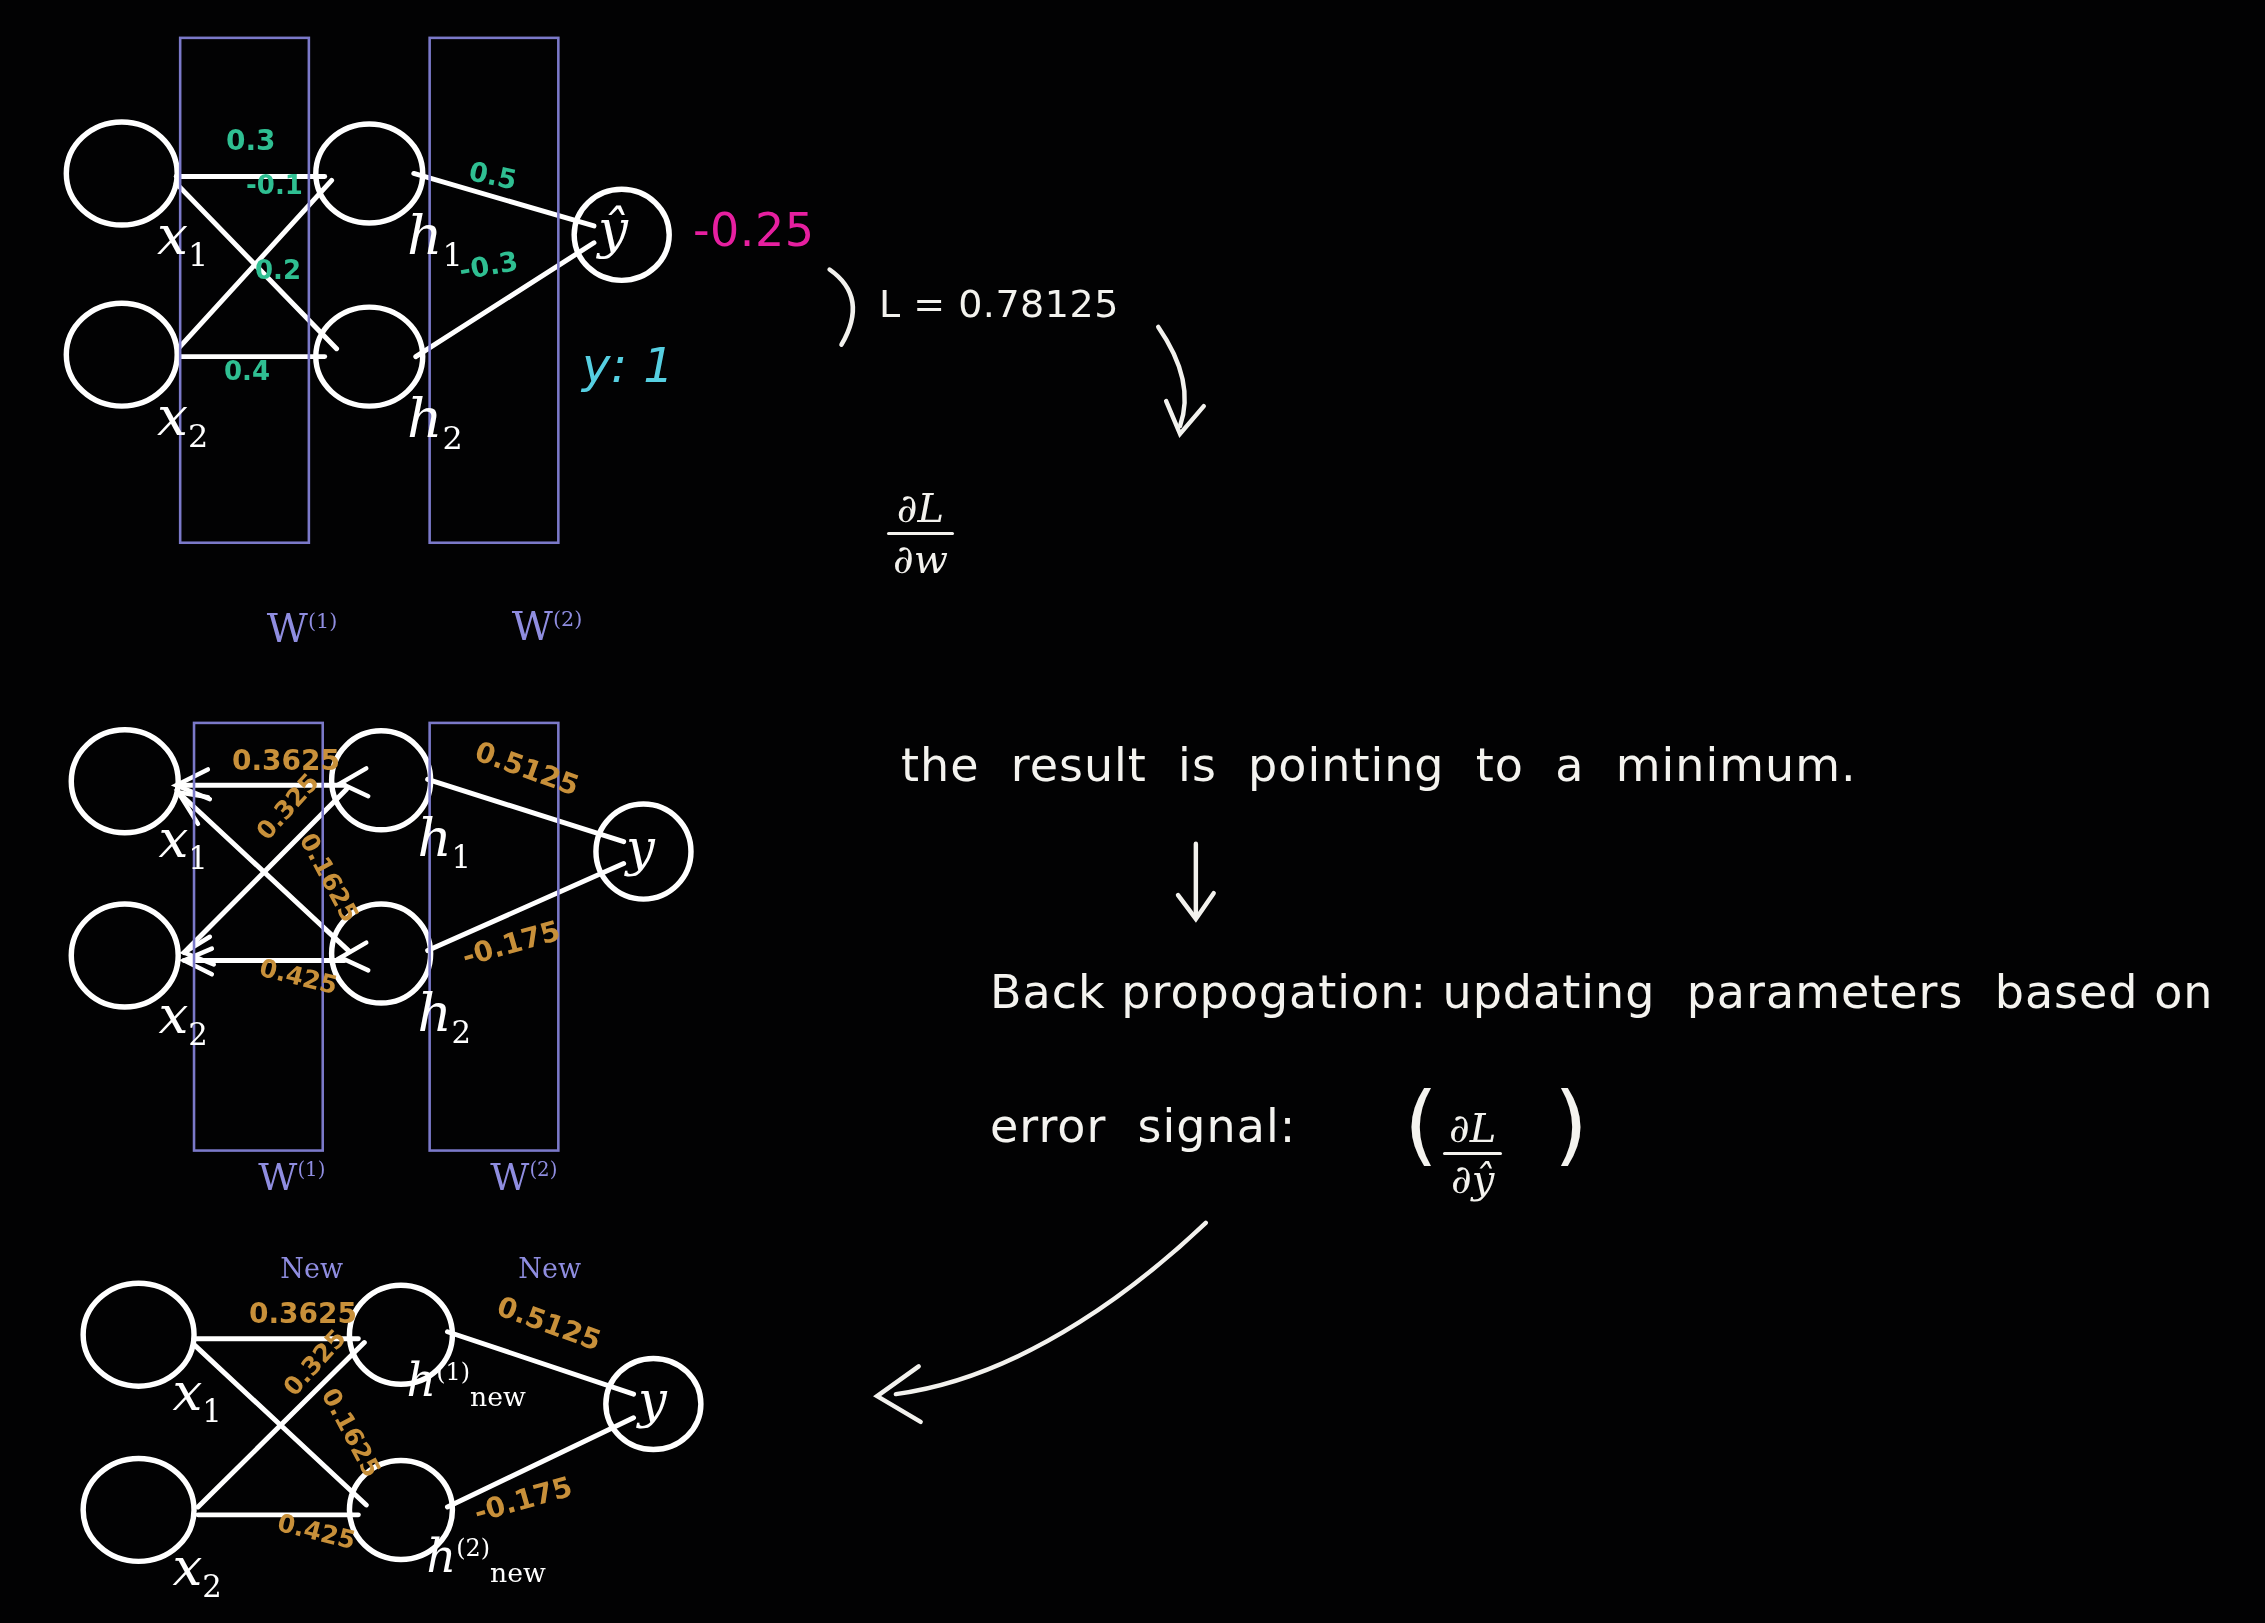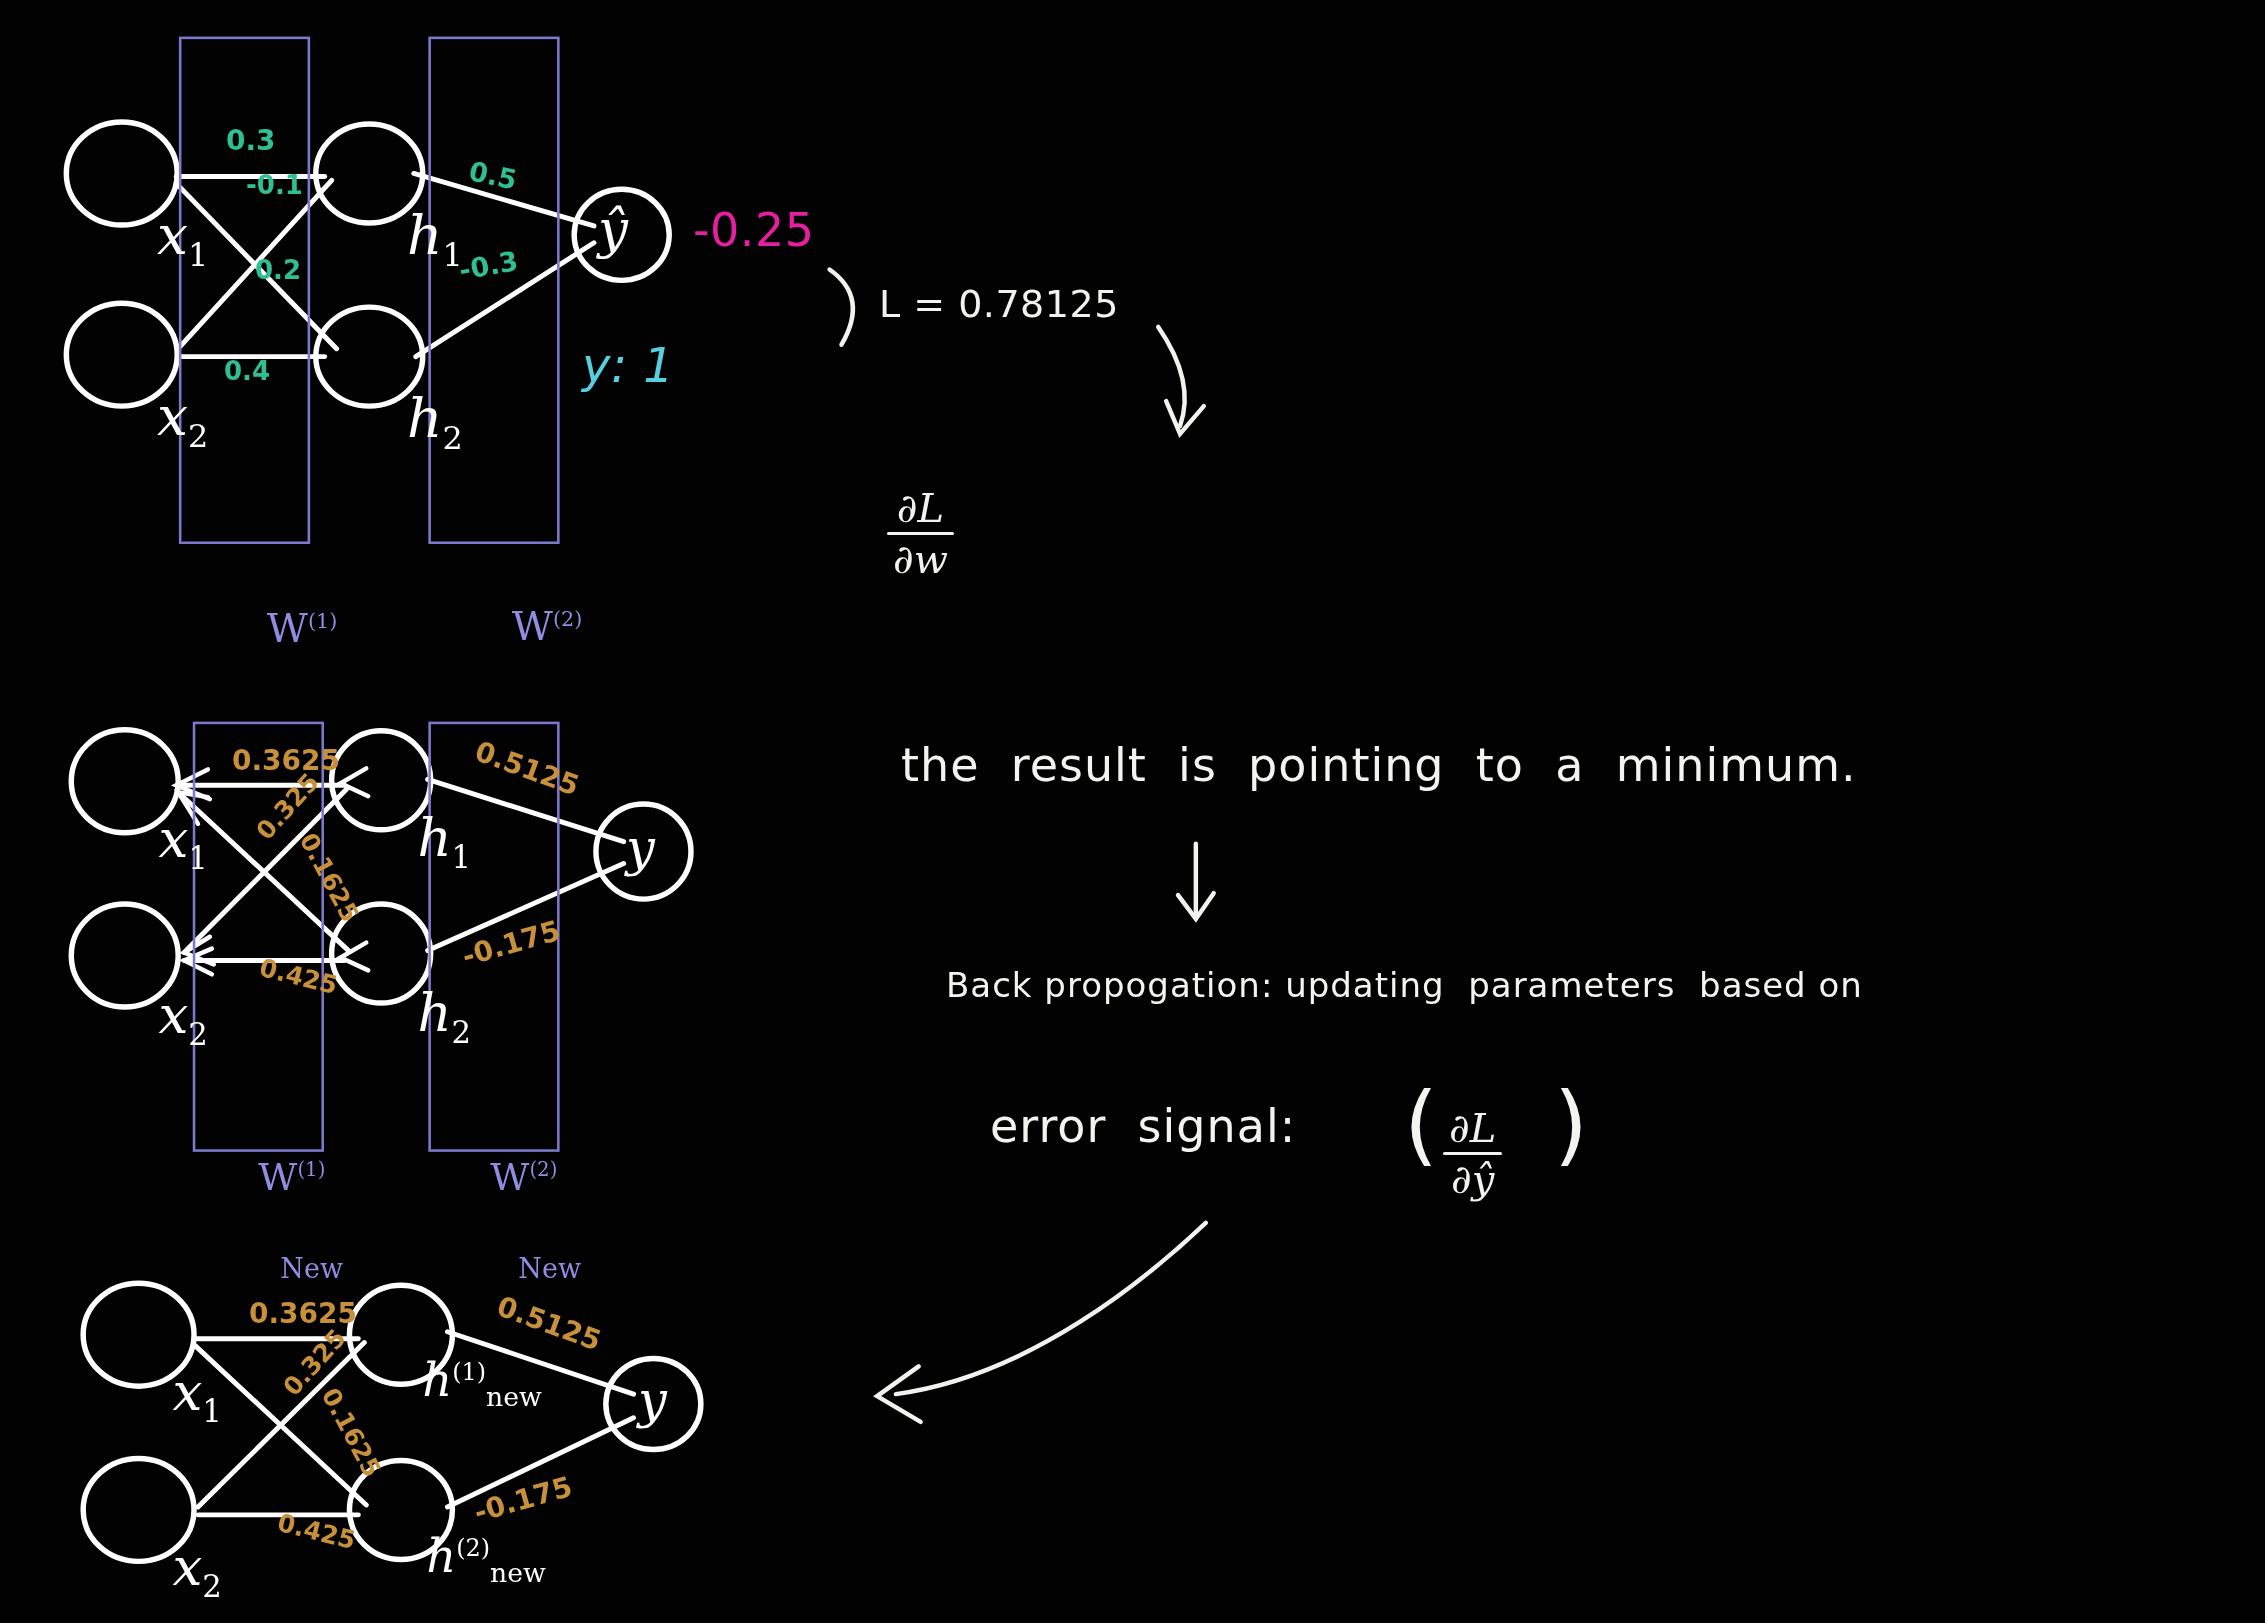--- a/index.html
+++ b/index.html
@@ -239,21 +239,21 @@
     <span>W</span><span class="sup">(2)</span><br>
     <span style="display:inline-block; margin-left:28px; font-size:27px;">New</span>
   </div>
 
   <div class="node-label" style="left:105px; top:1300px; font-size:53px;">
     <span>x</span><span class="sub">1</span>
   </div>
   <div class="node-label" style="left:105px; top:1475px; font-size:53px;">
     <span>x</span><span class="sub">2</span>
   </div>
-  <div class="node-label" style="left:364px; top:1299px; font-size:46px;">
+  <div class="node-label" style="left:348px; top:1299px; font-size:46px;">
     <span>h</span><span class="sup">(1)</span><span class="sub">new</span>
   </div>
   <div class="node-label" style="left:368px; top:1475px; font-size:46px;">
     <span>h</span><span class="sup">(2)</span><span class="sub">new</span>
   </div>
   <div class="node-label" style="left:638px; top:1370px; font-size:51px;">y</div>
 
   <div class="weight" style="left:249px; top:1297px; font-size:28px; color:#c8903a;">0.3625</div>
   <div class="weight" style="left:275px; top:1348px; font-size:25px; color:#c8903a; transform:rotate(-48deg);">0.325</div>
   <div class="weight" style="left:303px; top:1418px; font-size:25px; color:#c8903a; transform:rotate(62deg);">0.1625</div>
@@ -262,21 +262,21 @@
   <div class="weight" style="left:473px; top:1483px; font-size:28px; color:#c8903a; transform:rotate(-16deg);">-0.175</div>
 
   <div class="frac" style="left:887px; top:487px; font-size:40px;">
     <span class="num">∂L</span>
     <span class="bar"></span>
     <span class="den">∂w</span>
   </div>
 
   <div class="prose" style="left:901px; top:738px; font-size:46px;">the  result  is  pointing  to  a  minimum.</div>
 
-  <div class="prose" style="left:946px; top:965px; font-size:34px;">Back propogation: updating  parameters  based on</div>
+  <div class="prose" style="left:990px; top:965px; font-size:46px;">Back propogation: updating  parameters  based on</div>
 
   <div class="prose" style="left:990px; top:1099px; font-size:46px;">error  signal:</div>
   <div class="prose" style="left:1404px; top:1084px; font-size:87px; line-height:0.92;">(</div>
   <div class="frac" style="left:1443px; top:1107px; font-size:40px;">
     <span class="num">∂L</span>
     <span class="bar"></span>
     <span class="den">∂ŷ</span>
   </div>
   <div class="prose" style="left:1554px; top:1084px; font-size:87px; line-height:0.92;">)</div>
 

